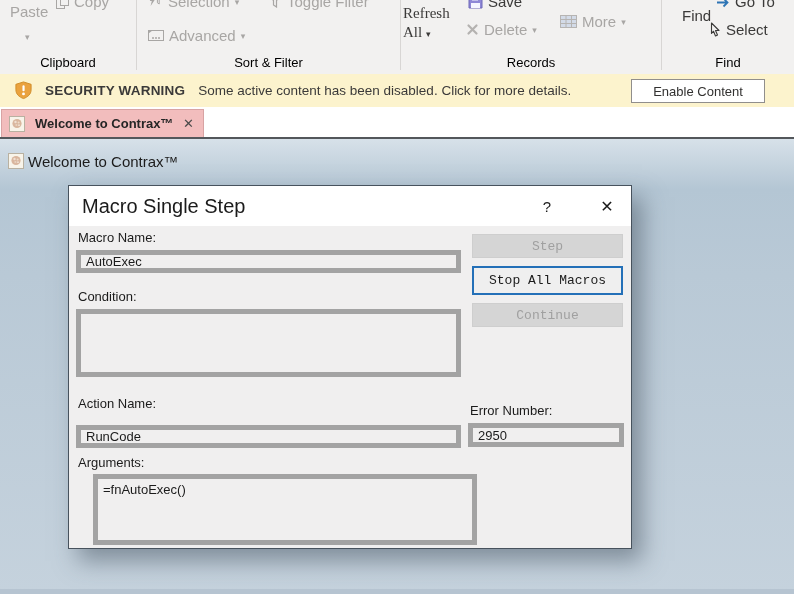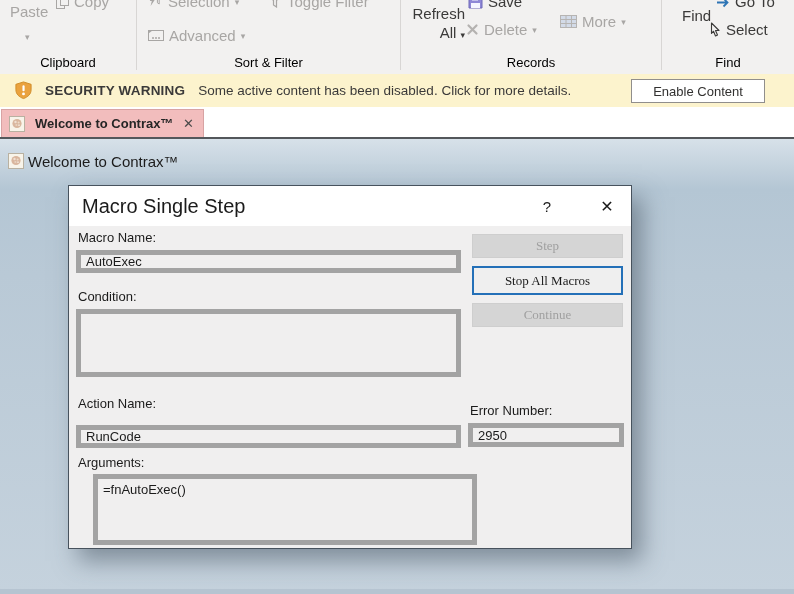--- a/index.html
+++ b/index.html
@@ -11,21 +11,21 @@
 
   
   .ribbon { position:absolute; left:0; top:0; width:794px; height:74px;
             background:#f2f1f0; overflow:hidden; }
   .rb-item { position:absolute; display:flex; align-items:center; gap:5px;
              font-size:15px; color:#a8a6a4; white-space:nowrap; }
   .rb-item.enabled { color:#3b3a39; }
   .rb-arrow { font-size:9px; line-height:1; padding-top:2px; }
   .rb-sep { position:absolute; top:0; width:1px; height:70px; background:#d8d6d4; }
   .rb-group-label { position:absolute; bottom:4px; font-size:13px; color:#000000; text-align:center; }
-  .rb-refresh { display:block; text-align:right; width:62px; line-height:19px; }
+  .rb-refresh { display:block; text-align:left; width:62px; line-height:19px;font-family:Liberation Serif, serif; }
   .ico { display:inline-flex; align-items:center; }
 
   
   .secbar { position:absolute; left:0; top:74px; width:794px; height:33px;
             background:#fcf3cd; display:flex; align-items:center; }
   .sec-title { margin-left:12px; font-weight:bold; font-size:13.5px; color:#3b3a39; letter-spacing:.2px; }
   .sec-msg { margin-left:13px; font-size:13.5px; color:#3b3a39; }
   .sec-btn { position:absolute; left:631px; top:5px; width:134px; height:24px;
              background:#fff; border:1px solid #908e8c; font-size:13px; color:#323130;
              display:flex; align-items:center; justify-content:center;
@@ -60,21 +60,21 @@
   .dlg-help { left:462px; width:32px; font-size:15px; }
   .dlg-close { left:518px; width:40px; font-size:16px; }
 
   .dlg-label { position:absolute; font-size:13px; color:#1b1b1b; }
   .dlg-field { position:absolute; background:#f0efef; border:5px solid #a3a3a3;
                font-size:13px; color:#1b1b1b; padding:2px 5px;
                font-family:"Liberation Sans", sans-serif; outline:none; }
   textarea.dlg-field { resize:none; overflow:hidden; line-height:16px; padding-top:3px; }
 
   .dlg-btn { position:absolute; left:403px; width:151px; display:flex; align-items:center;
-             justify-content:center; font-size:13px; font-family:Liberation Serif, serif; }
+             justify-content:center; font-size:13px; font-family:Liberation Mono, monospace; }
   .btn-disabled { background:#d5d5d5; color:#a0a0a0; border:1px solid #cecece; height:24px; }
   .btn-default  { background:#efefef; color:#1b1b1b; border:2px solid #2470b8; height:29px; }
 </style>
 </head>
 <body>
 
 <div class="screen">
 
   <div class="ribbon">
     <div class="rb-item" style="left:10px; top:3px;">

